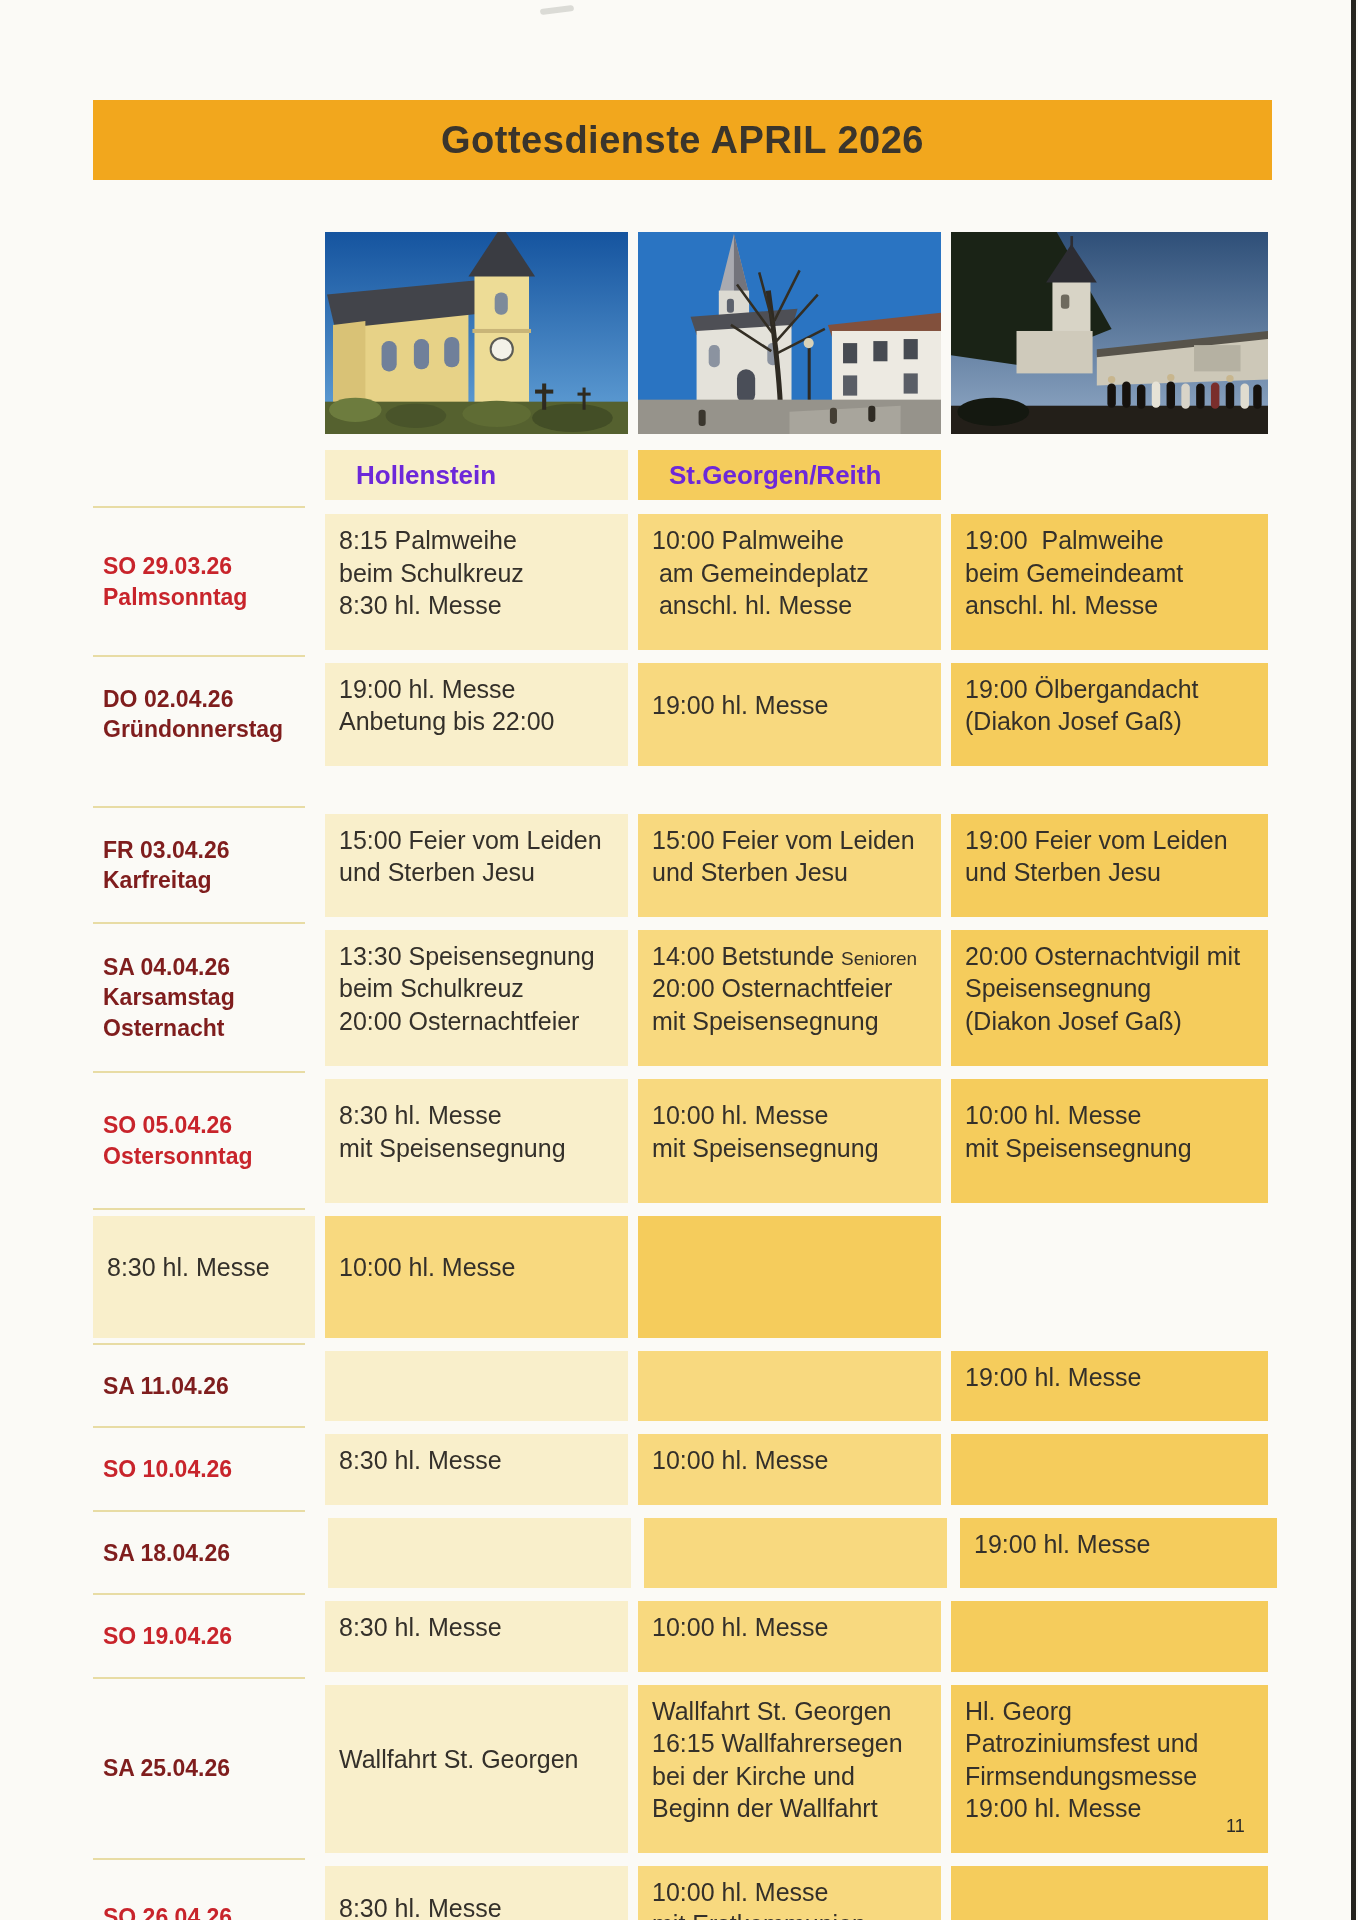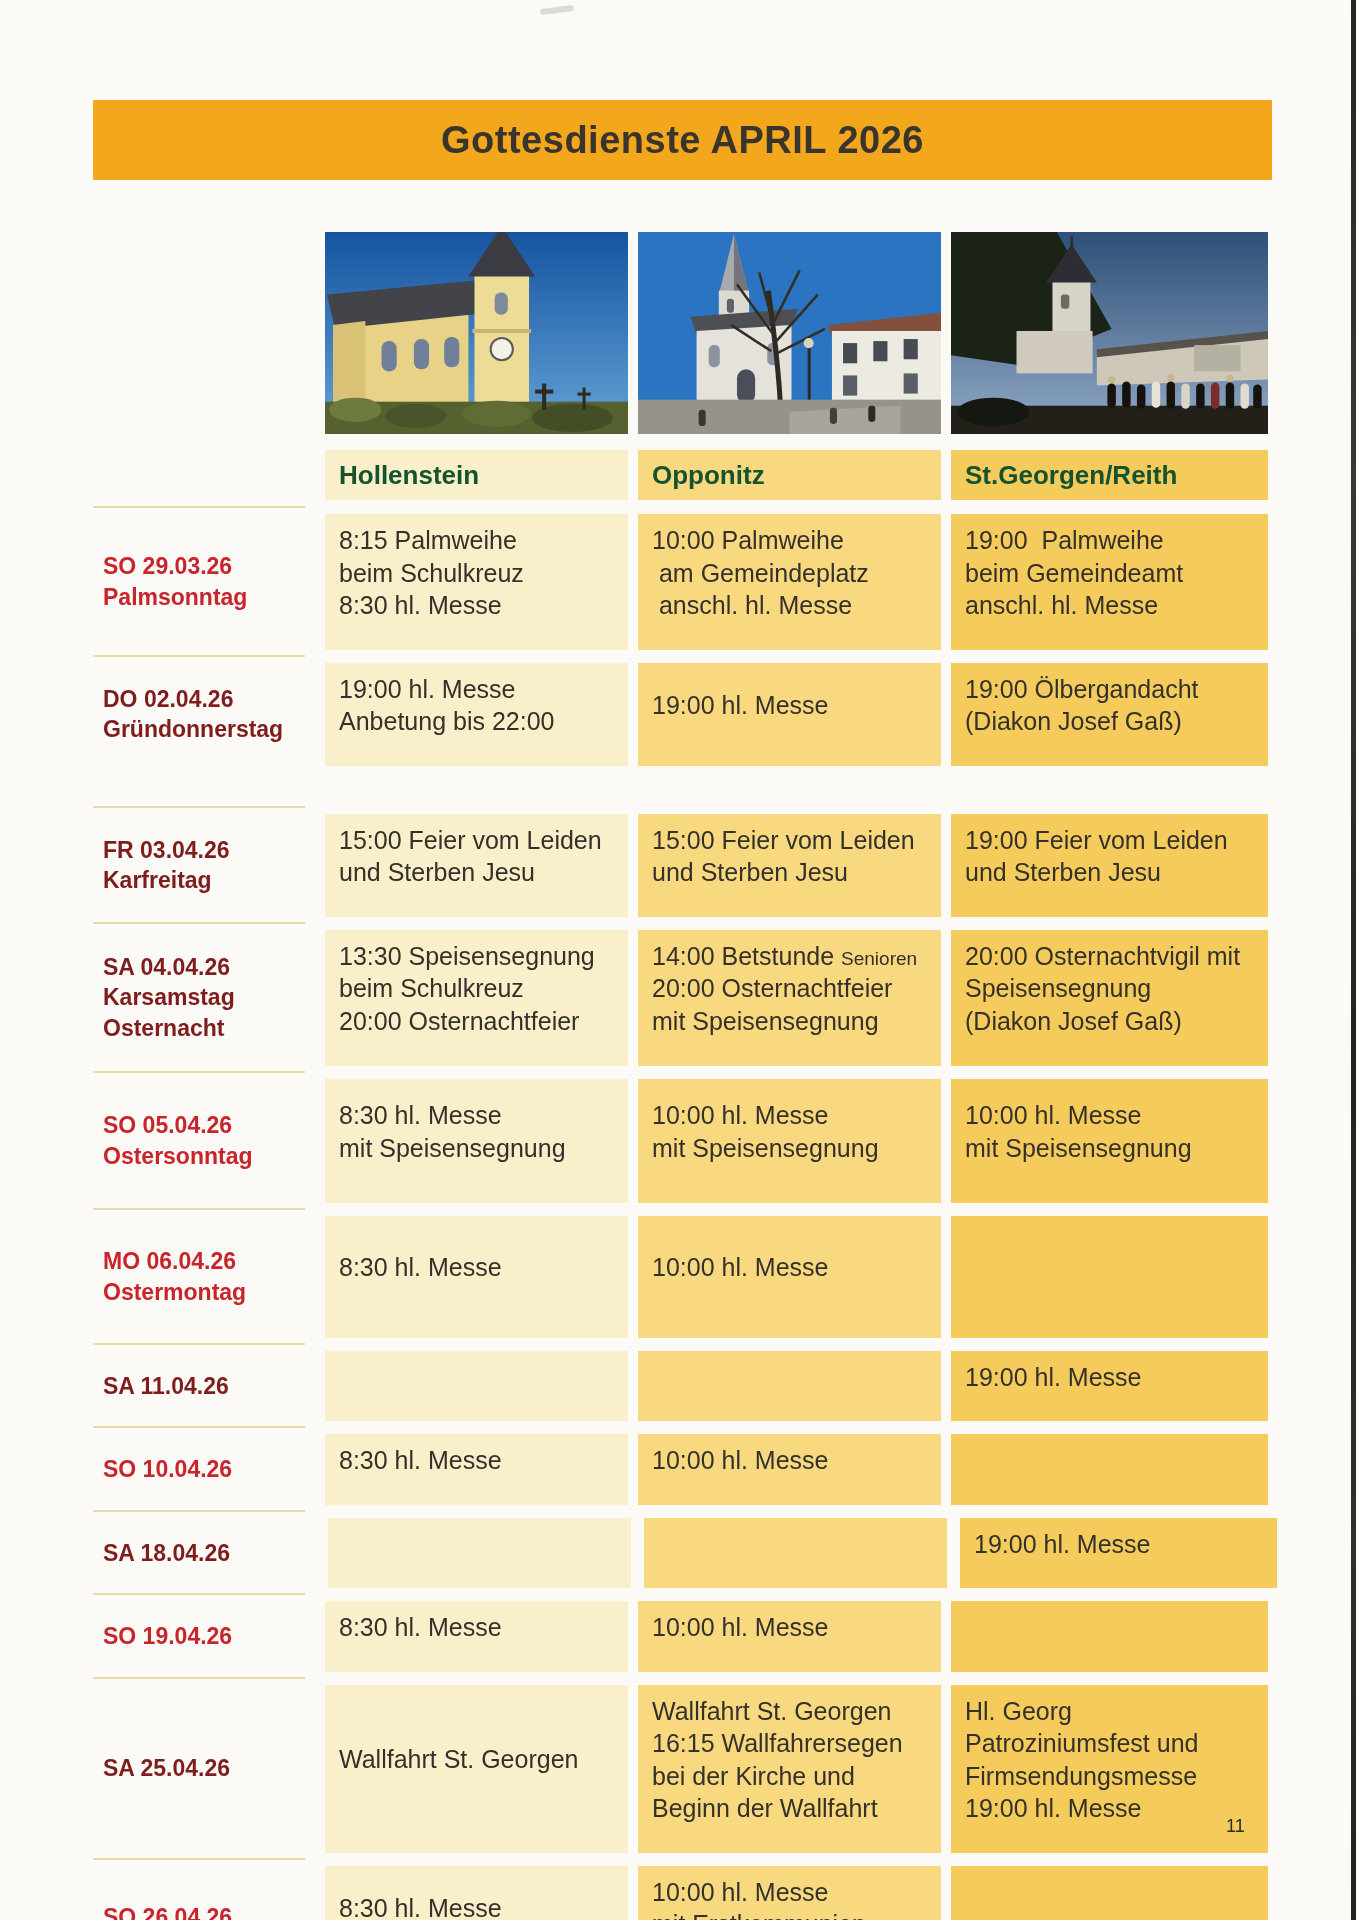--- a/index.html
+++ b/index.html
@@ -28,22 +28,22 @@
     column-gap:10px;
   }
   
   .photos{margin-top:52px;}
   .photo{height:202px;overflow:hidden;}
   .photo svg{display:block;width:100%;height:100%;}
   
   .header-row{margin-top:16px;}
   .header-cell{
     height:50px;display:flex;align-items:center;
-    padding-left:14px;box-sizing:border-box;
-    font-size:26px;font-weight:bold;color:#14532d;
+    padding-left:31px;box-sizing:border-box;
+    font-size:26px;font-weight:bold;color:#6d28d9;
   }
   .col-h{background:var(--hollenstein,#F9EFCB);}
   .col-o{background:var(--opponitz,#F8D97F);}
   .col-g{background:var(--stgeorgen,#F5CC5C);}
   
   #rows{margin-top:14px;}
   .schedule-row{position:relative;margin-bottom:13px;}
   .schedule-row::before{
     content:"";position:absolute;left:0;top:-8px;width:212px;height:2px;
     background:var(--separator,#E8DCA4);
@@ -207,21 +207,20 @@
           <circle cx="152" cy="146" r="3.5" fill="#c8b68e"></circle>
           <circle cx="208" cy="144" r="3.5" fill="#c8b68e"></circle>
           <circle cx="264" cy="145" r="3.5" fill="#c8b68e"></circle>
         </svg>
       </div>
     </div>
 
     <div class="grid4 header-row">
       <div></div>
       <div class="header-cell col-h">Hollenstein</div>
-      <div class="header-cell col-o">Opponitz</div>
       <div class="header-cell col-g">St.Georgen/Reith</div>
     </div>
 
     <div id="rows">
   <div class="grid4 schedule-row">
     <div class="date-cell red">
             <div class="date-line">SO 29.03.26</div>
             <div class="date-line">Palmsonntag</div>
           </div>
     <div class="service-cell col-h">
@@ -314,24 +313,20 @@
             <div class="cell-line">10:00 hl. Messe</div>
             <div class="cell-line">mit Speisensegnung</div>
           </div>
     <div class="service-cell col-g">
             <div class="cell-line">10:00 hl. Messe</div>
             <div class="cell-line">mit Speisensegnung</div>
           </div>
   </div>
 
   <div class="grid4 schedule-row">
-    <div class="date-cell red">
-            <div class="date-line">MO 06.04.26</div>
-            <div class="date-line">Ostermontag</div>
-          </div>
     <div class="service-cell col-h">
             <div class="cell-line">8:30 hl. Messe</div>
           </div>
     <div class="service-cell col-o">
             <div class="cell-line">10:00 hl. Messe</div>
           </div>
     <div class="service-cell col-g"></div>
   </div>
 
   <div class="grid4 schedule-row">

